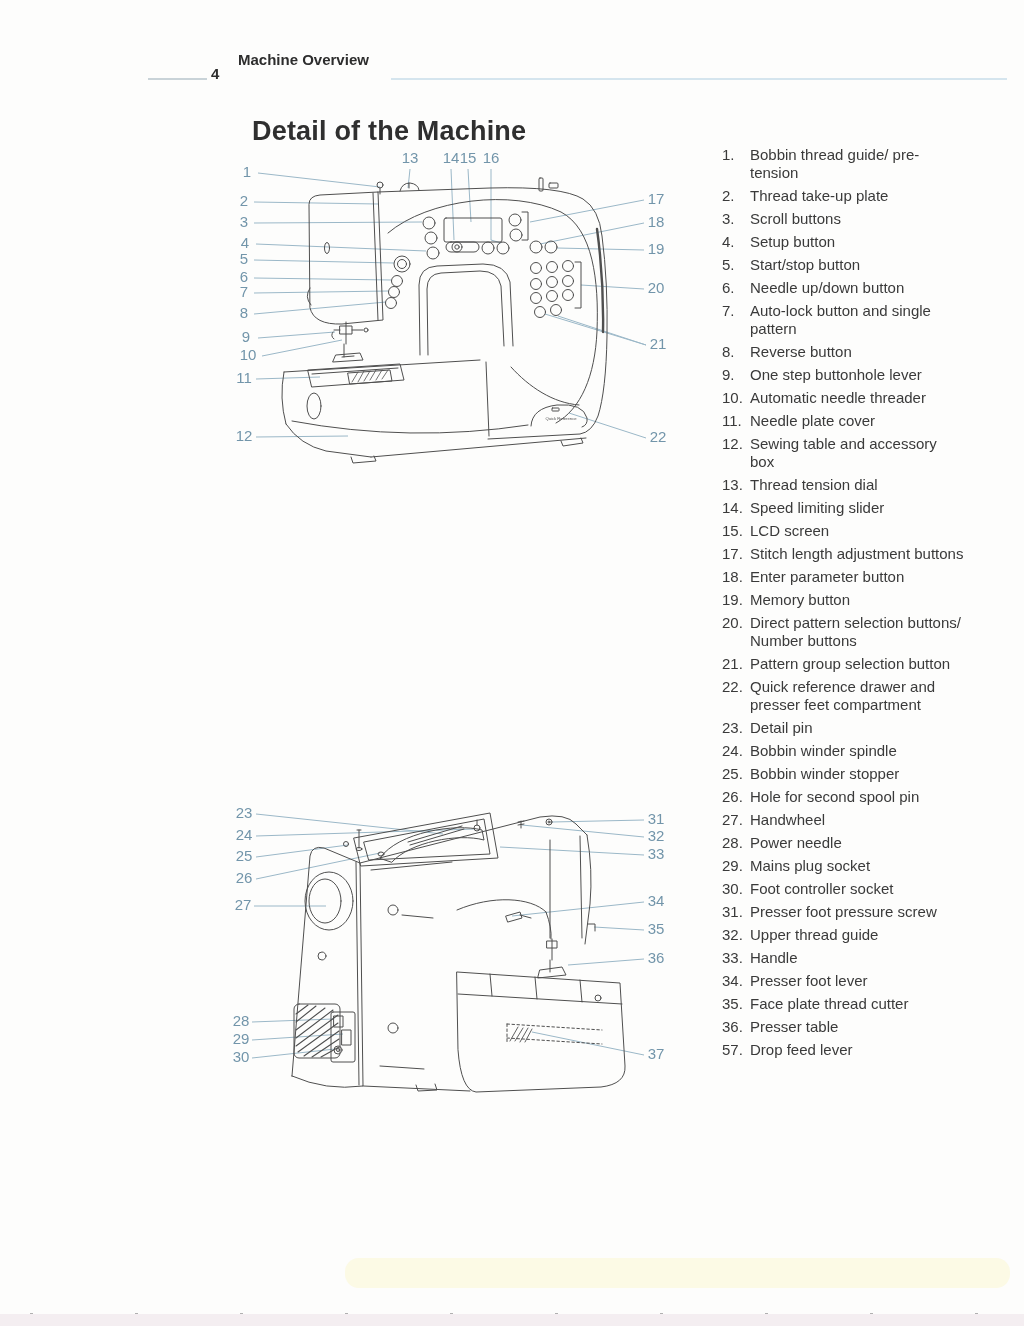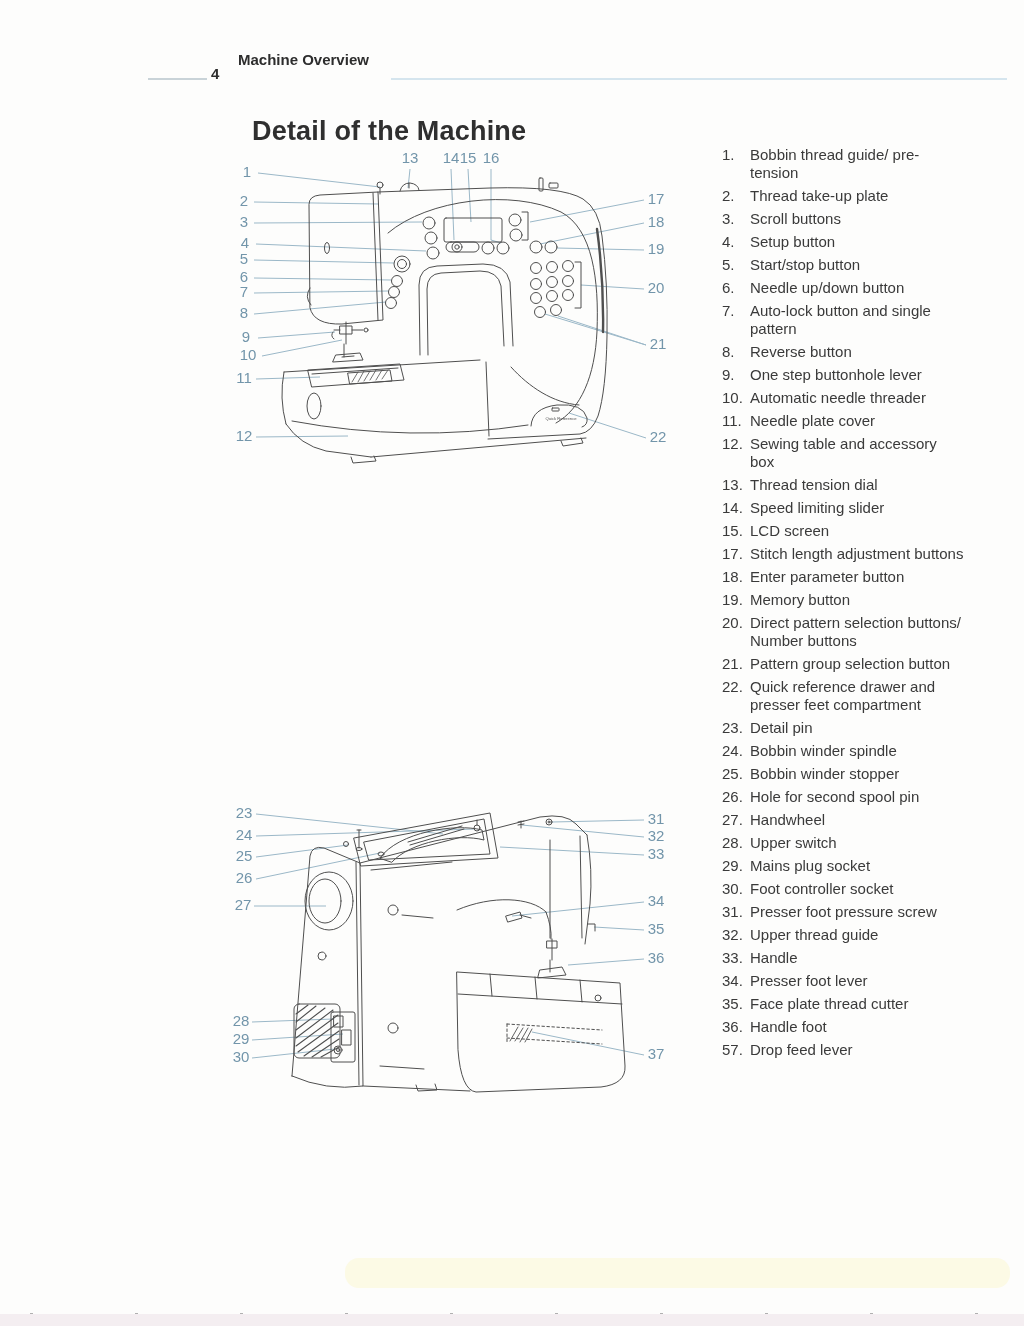--- a/index.html
+++ b/index.html
@@ -387,21 +387,21 @@
         <span class="plabel">Hole for second spool pin</span>
       </li>
 
       <li class="part">
         <span class="pnum">27.</span>
         <span class="plabel">Handwheel</span>
       </li>
 
       <li class="part">
         <span class="pnum">28.</span>
-        <span class="plabel">Upper switch</span>
+        <span class="plabel">Power needle</span>
       </li>
 
       <li class="part">
         <span class="pnum">29.</span>
         <span class="plabel">Mains plug socket</span>
       </li>
 
       <li class="part">
         <span class="pnum">30.</span>
         <span class="plabel">Foot controller socket</span>
@@ -427,21 +427,21 @@
         <span class="plabel">Presser foot lever</span>
       </li>
 
       <li class="part">
         <span class="pnum">35.</span>
         <span class="plabel">Face plate thread cutter</span>
       </li>
 
       <li class="part">
         <span class="pnum">36.</span>
-        <span class="plabel">Handle foot</span>
+        <span class="plabel">Presser table</span>
       </li>
 
       <li class="part">
         <span class="pnum">57.</span>
         <span class="plabel">Drop feed lever</span>
       </li>
     </ol>
 
   <div class="band-yellow"></div>
   <div class="speck-row"></div>

